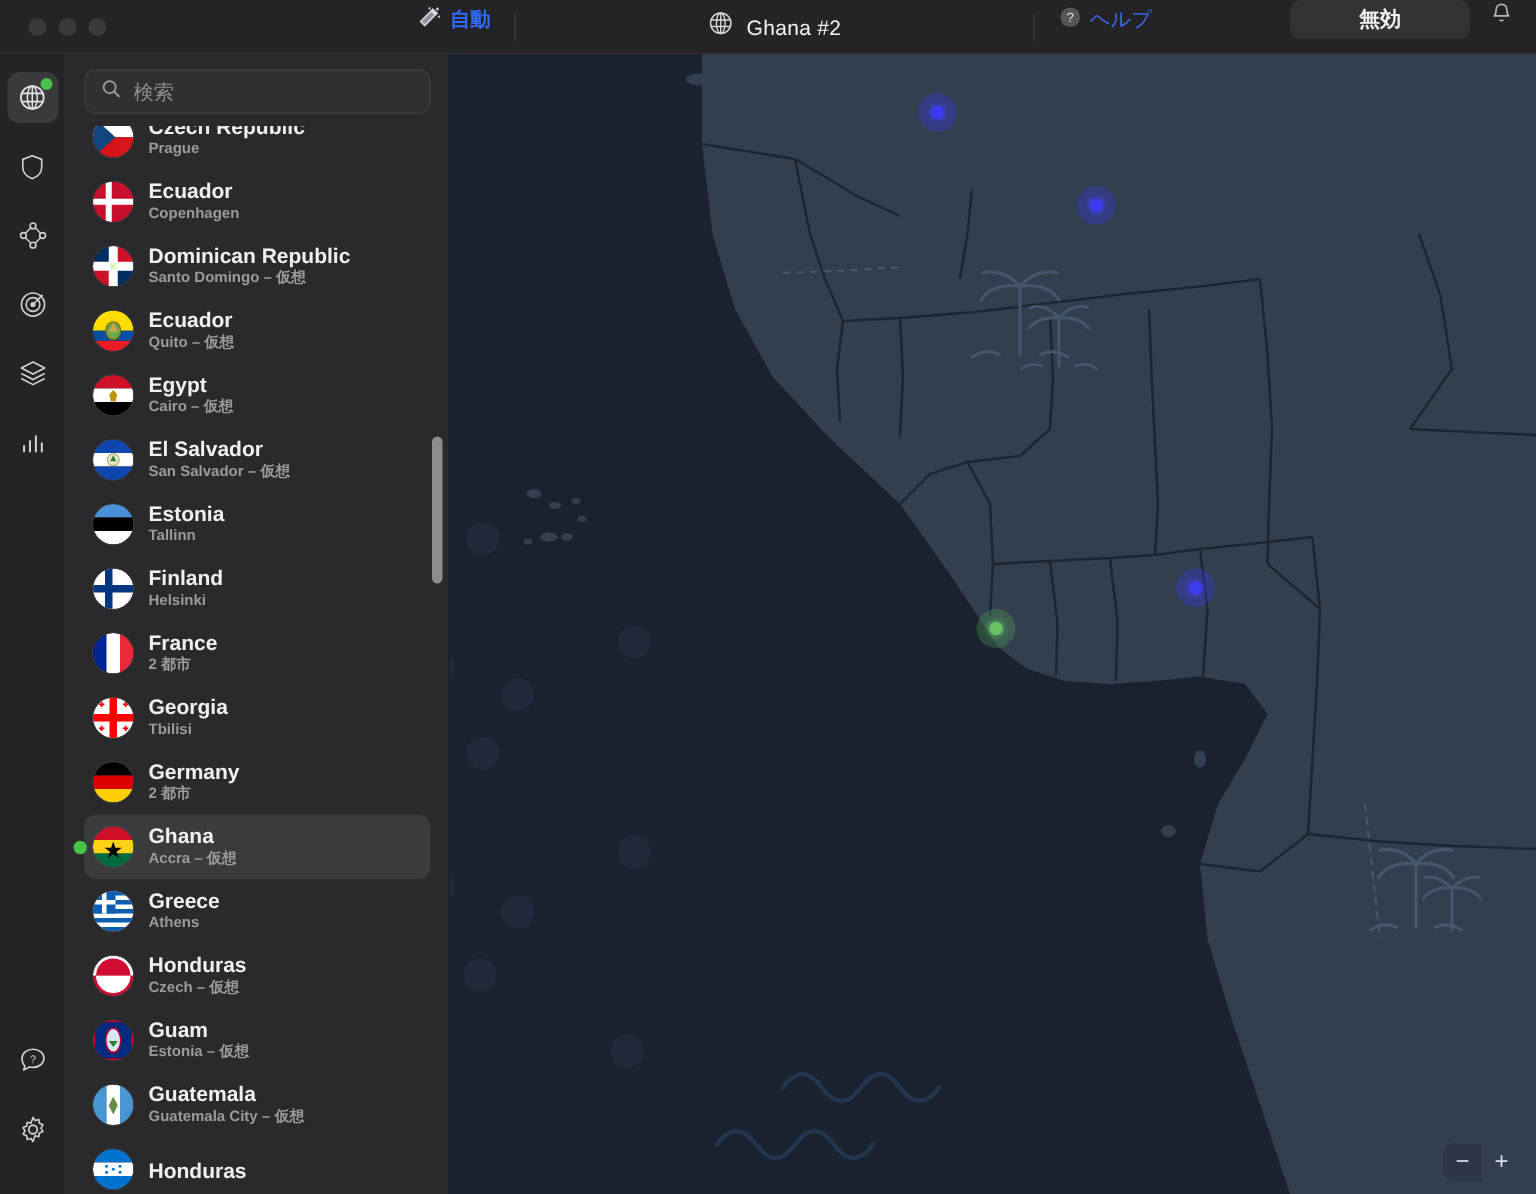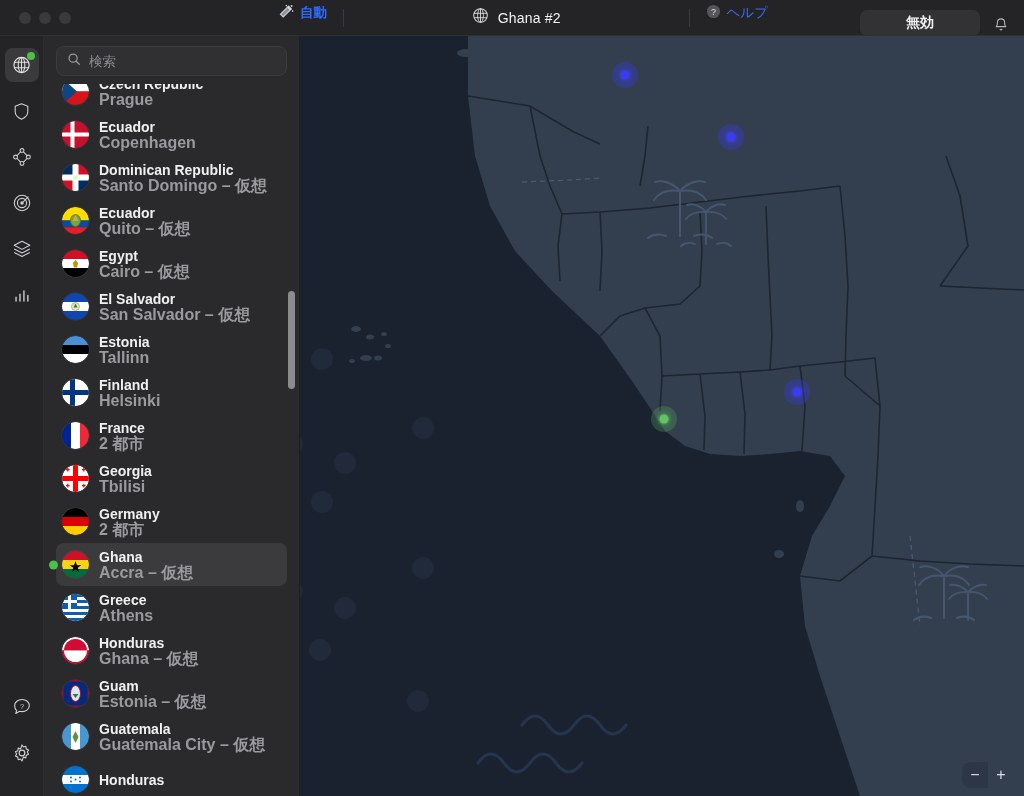--- a/index.html
+++ b/index.html
@@ -31,21 +31,21 @@
     display: flex; align-items: flex-start; gap: 6px;
     height: 28px; padding: 0 16px;
     color: #e8e8ea; font-size: 13.5px; white-space: nowrap;
   }
   .tb-seg.auto { color: #2f6bff; font-weight: 700; }
   .tb-seg.help { color: #3b6ef5; }
   .tb-divider { width: 1px; height: 18px; background: #3a3a3d; }
   .tb-title { display: flex; align-items: center; gap: 9px; margin: 0 auto; }
   .tb-title .label { font-size: 14px; color: #f2f2f4; letter-spacing: .2px; }
 
-  .tb-right { position: absolute; right: 12px; top: 0; height: 36px; display: flex; align-items: flex-end; gap: 12px; }
+  .tb-right { position: absolute; right: 12px; top: 0; height: 36px; display: flex; align-items: flex-start; gap: 12px; }
   .disable-btn {
     background: #323235; border: none; border-radius: 7px;
     color: #efeff1; font-size: 14px; font-weight: 700;
     height: 26px; padding: 0 46px; font-family: inherit; cursor: default;
   }
   .bell { width: 20px; height: 20px; opacity: .85; }
 
   
   .body { display: flex; flex: 1; min-height: 0; }
 
@@ -100,21 +100,21 @@
     width: 9px; height: 9px; border-radius: 50%; background: #4ac24a;
   }
   .flag {
     width: 27px; height: 27px; border-radius: 50%;
     flex-shrink: 0; overflow: hidden; position: relative;
     box-shadow: 0 0 0 .5px rgba(255,255,255,.10);
   }
   .flag svg { display: block; width: 27px; height: 27px; }
   .rowtext { display: flex; flex-direction: column; justify-content: center; min-width: 0; gap: 1px; }
   .rname { font-size: 14px; color: #f0f0f2; line-height: 16px; white-space: nowrap; }
-  .rsub  { font-size: 16px; color: #9a9a9f; line-height: 14px; white-space: nowrap; }
+  .rsub  { font-size: 10px; color: #9a9a9f; line-height: 14px; white-space: nowrap; }
 
   .sb-track { position: absolute; right: 4px; top: 255px; width: 7px; height: 98px; }
   .sb-thumb { width: 7px; height: 98px; border-radius: 4px; background: #8b8b90; }
 
   
   .map { flex: 1; position: relative; overflow: hidden; background: #1a2230; }
   .map svg.base { position: absolute; inset: 0; display: block; }
   .marker { position: absolute; border-radius: 50%; }
   .marker .halo {
     position: absolute; left: 50%; top: 50%; transform: translate(-50%,-50%);
@@ -543,21 +543,21 @@
                   <g clip-path="url(#c_gl)">
                     <rect width="27" height="13.5" fill="#fff"></rect>
                     <rect y="13.5" width="27" height="13.5" fill="#d00c33"></rect>
                     <path d="M2 13.5 a11.5 11.5 0 0 1 23 0 Z" fill="#d00c33"></path>
                     <path d="M2 13.5 a11.5 11.5 0 0 0 23 0 Z" fill="#fff"></path>
                   </g>
                 </svg>
               </span>
               <span class="rowtext">
                 <span class="rname">Honduras</span>
-                <span class="rsub">Ghana – 仮想</span>
+                <span class="rsub">Czech – 仮想</span>
               </span>
             </div>
             <div class="row">
               <span class="flag">
                 <svg viewBox="0 0 27 27">
                   <clipPath id="c_gu">
                     <circle cx="13.5" cy="13.5" r="13.5"></circle>
                   </clipPath>
                   <g clip-path="url(#c_gu)">
                     <rect width="27" height="27" fill="#be0027"></rect>

